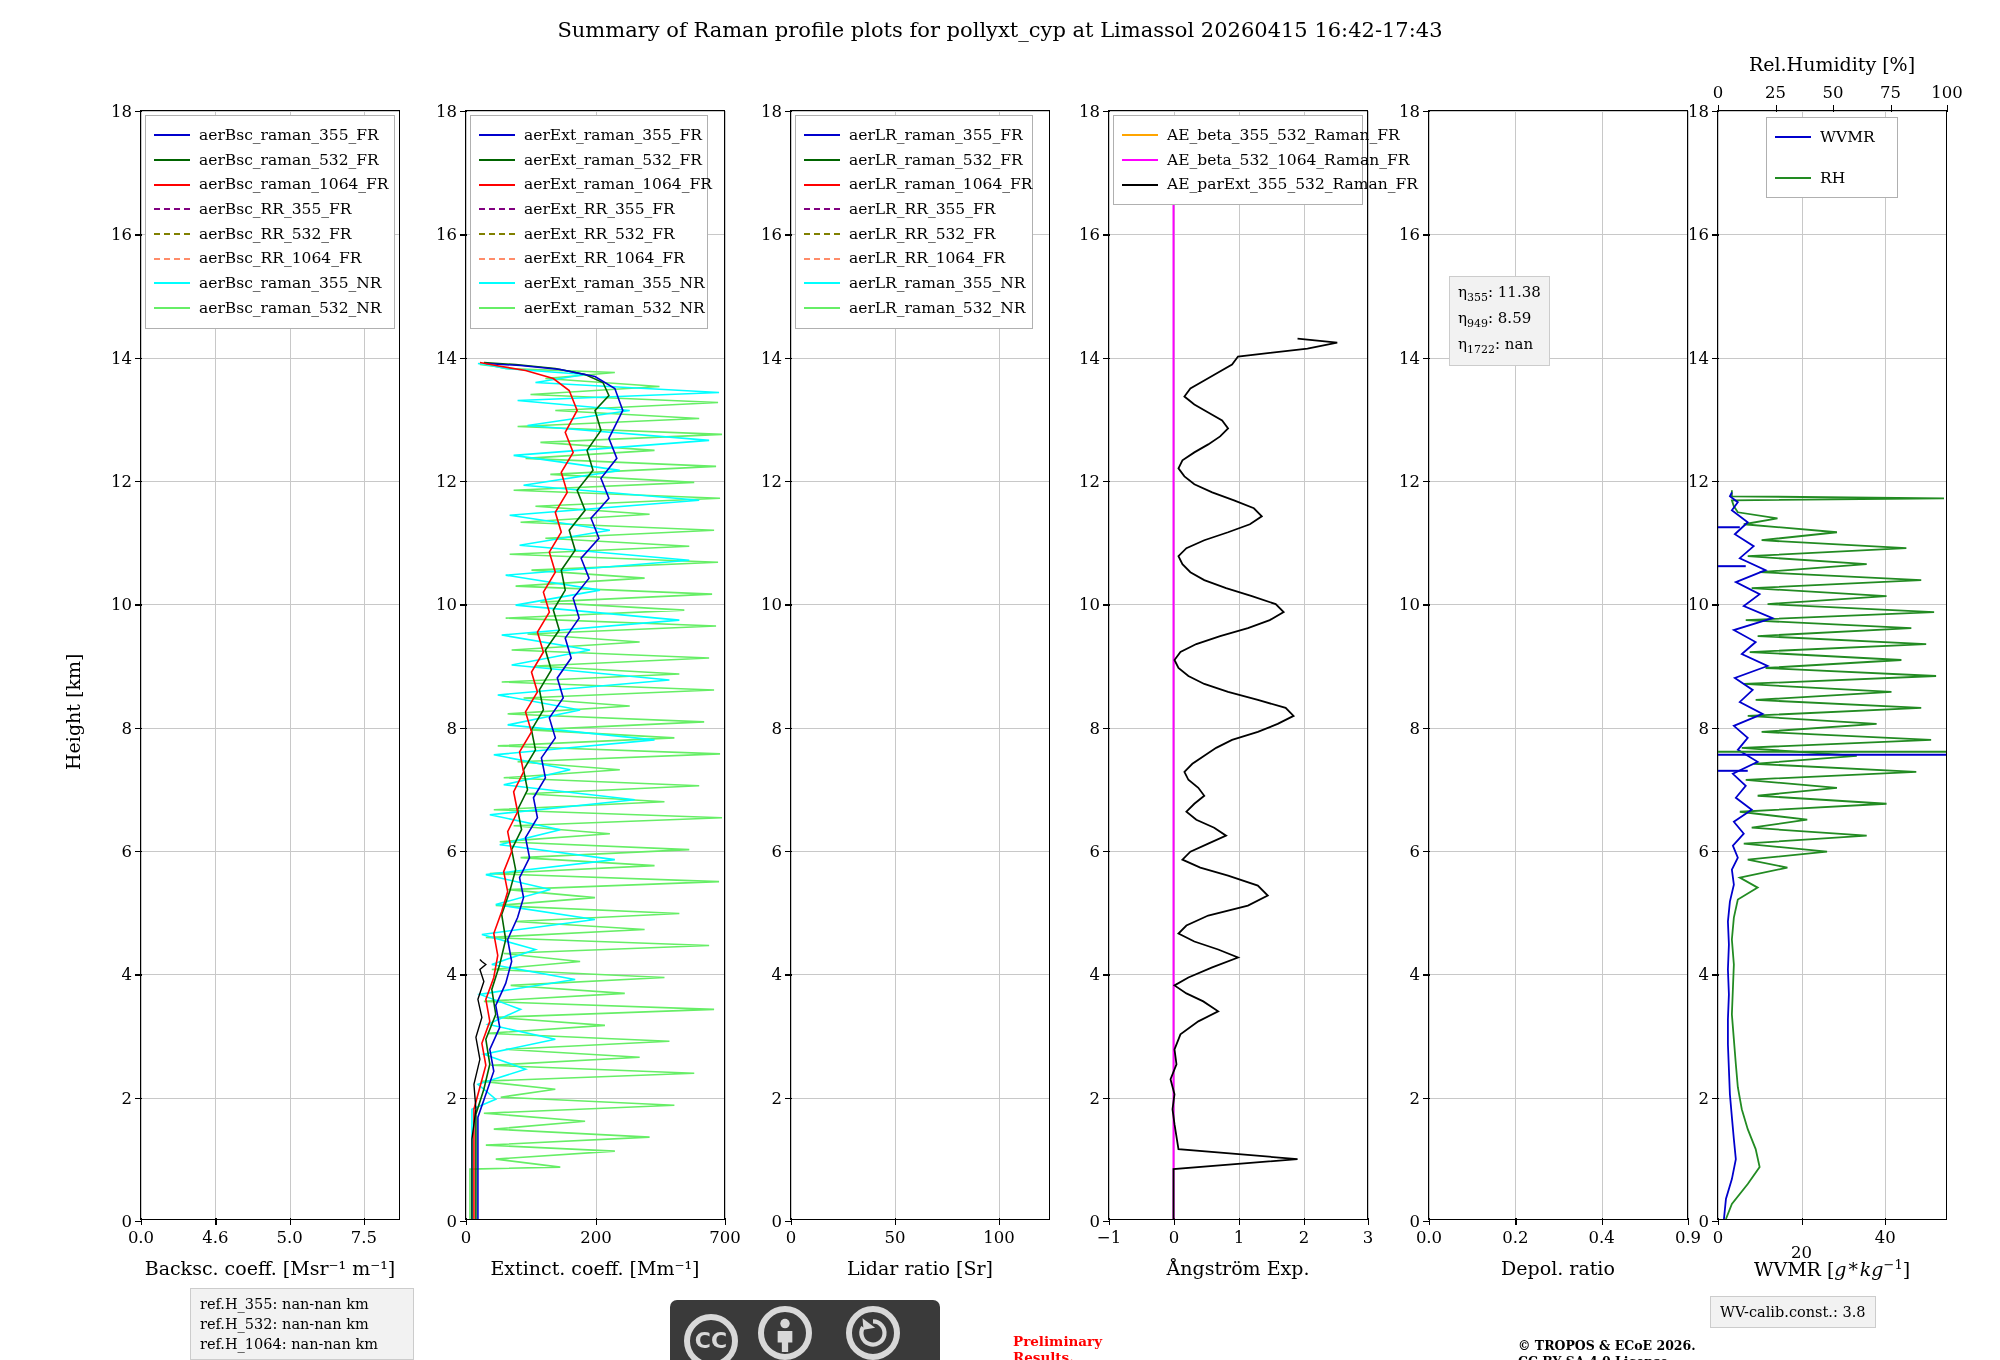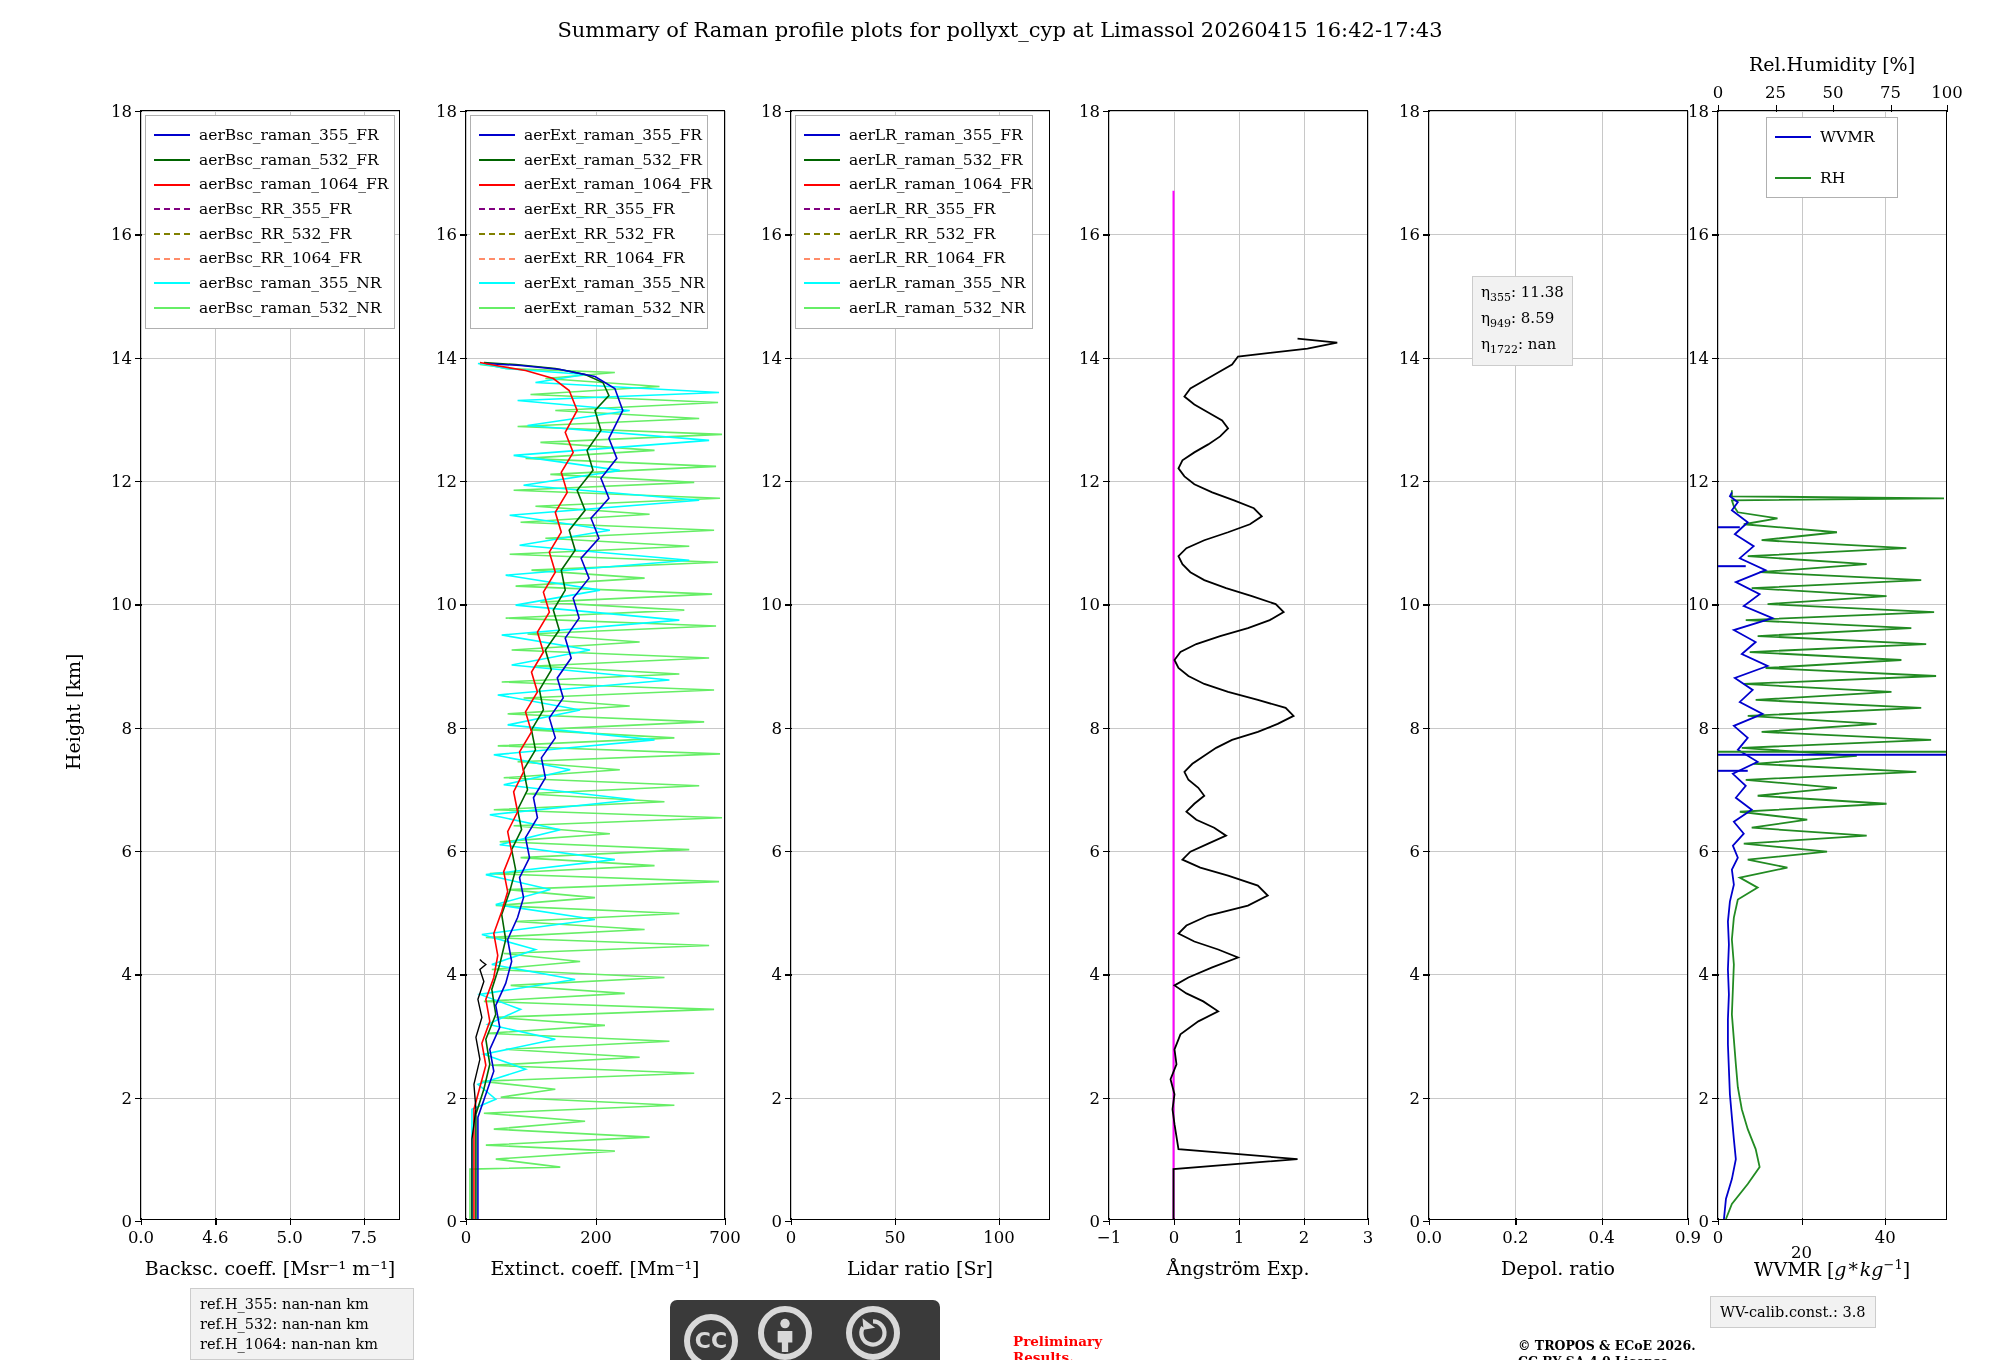--- a/index.html
+++ b/index.html
@@ -399,20 +399,34 @@
 
     <div class="axlabel">Ångström Exp.</div>
 
     <svg class="svgwrap" viewBox="0 0 260 1110" preserveAspectRatio="none">
       <g fill="none">
         <path stroke="#ff00ff" stroke-width="2" d="M65,1110 L65,80"></path>
         <path stroke="#000000" stroke-width="1.8" d="M65,1110 L65,1060 L190,1050 L70,1040 L66,1015 L64,1000 L66,985 L62,970 L68,955 L66,940 L72,925 L90,912 L110,902 L95,892 L78,884 L66,876 L80,868 L104,858 L130,848 L110,840 L86,832 L70,824 L78,816 L100,806 L140,796 L160,786 L150,776 L120,766 L92,758 L74,750 L82,742 L100,734 L118,726 L106,718 L88,710 L78,702 L86,694 L96,686 L90,678 L80,670 L76,662 L84,654 L96,646 L108,638 L124,630 L150,622 L170,614 L186,606 L178,598 L150,590 L120,582 L96,574 L80,566 L70,558 L66,550 L72,542 L88,534 L112,526 L140,518 L162,510 L176,502 L168,494 L144,486 L118,478 L96,470 L82,462 L74,454 L70,446 L78,438 L96,430 L120,422 L142,414 L154,406 L146,398 L126,390 L104,382 L86,374 L76,366 L70,358 L74,350 L86,342 L100,334 L112,326 L120,318 L114,310 L100,302 L86,294 L76,286 L82,278 L96,270 L110,262 L124,254 L130,246 L200,238 L230,232 L190,228"></path>
       </g>
     </svg>
 
+    <div class="legend center" style="width:250px;">
+      <div class="lg-row">
+          <span class="lg-line" style="border-top:2px solid #ffa500;"></span>
+          <span>AE_beta_355_532_Raman_FR</span>
+        </div>
+      <div class="lg-row">
+          <span class="lg-line" style="border-top:2px solid #ff00ff;"></span>
+          <span>AE_beta_532_1064_Raman_FR</span>
+        </div>
+      <div class="lg-row">
+          <span class="lg-line" style="border-top:2px solid #000000;"></span>
+          <span>AE_parExt_355_532_Raman_FR</span>
+        </div>
+    </div>
   </div>
 </div>
 
 <div class="panel" style="left:1428px;width:260px;">
   <div class="plotbox" style="width:260px;height:1110px;">
     <div class="grid-h" style="top:0px;"></div>
     <div class="grid-h" style="top:123.33px;"></div>
     <div class="grid-h" style="top:246.67px;"></div>
     <div class="grid-h" style="top:370px;"></div>
     <div class="grid-h" style="top:493.33px;"></div>
@@ -451,21 +465,21 @@
     <div class="xtick-mark" style="left:86.3px;"></div>
       <div class="xtick-lbl" style="left:86.3px;">0.2</div>
     <div class="xtick-mark" style="left:172.6px;"></div>
       <div class="xtick-lbl" style="left:172.6px;">0.4</div>
     <div class="xtick-mark" style="left:259px;"></div>
       <div class="xtick-lbl" style="left:259px;">0.9</div>
 
     <div class="axlabel">Depol. ratio</div>
 
 
-    <div class="annbox" style="left:43px;top:165px;">
+    <div class="annbox" style="left:20px;top:165px;">
       <div><span>η</span><sub>355</sub><span>: 11.38</span></div>
       <div><span>η</span><sub>949</sub><span>: 8.59</span></div>
       <div><span>η</span><sub>1722</sub><span>: nan</span></div>
     </div>
   </div>
 </div>
 
 <div class="panel" style="left:1717px;width:230px;">
   <div class="plotbox" style="width:230px;height:1110px;">
     <div class="grid-h" style="top:0px;"></div>

